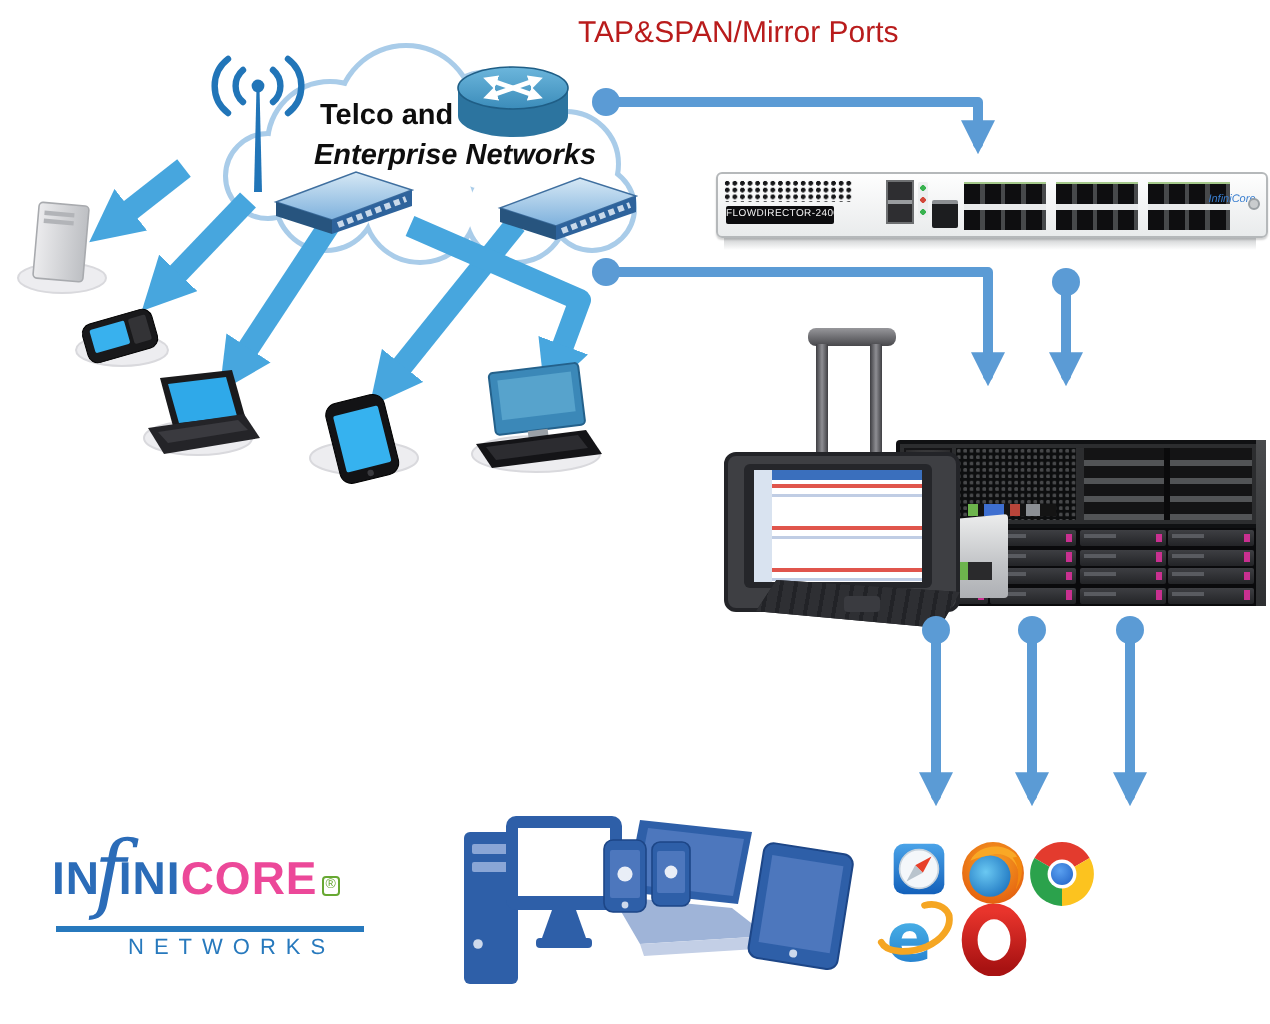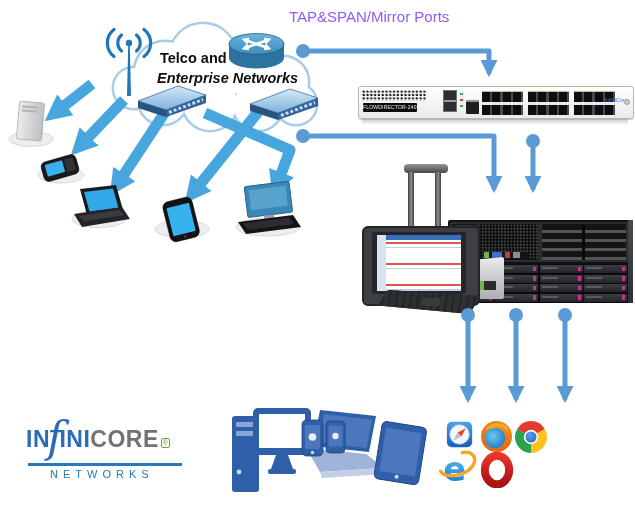--- a/index.html
+++ b/index.html
@@ -1,21 +1,21 @@
 <!DOCTYPE html>
 <html><head>
 <meta charset="utf-8">
 <style>
   html,body{margin:0;padding:0;background:#fff;}
   .canvas{position:relative;width:635px;height:512px;background:#fff;overflow:hidden;
           font-family:"Liberation Sans",sans-serif;}
   .abs{position:absolute;}
   svg{display:block;}
   .layer{position:absolute;left:0;top:0;}
-  .title{left:289px;top:8px;font-size:15px;color:#8b5cf6;}
+  .title{left:289px;top:8px;font-size:15px;color:#b91c1c;}
   .cloud-label{font-weight:bold;font-size:14.5px;color:#0e0e0e;white-space:nowrap;}
   .cl1{left:160px;top:50px;} .cl2{left:157px;top:70px;font-style:italic;}
 
   
   .appliance{left:358px;top:86px;width:274px;height:31px;background:linear-gradient(#fefefe,#e9ebec);
              border:1px solid #b5b8ba;border-radius:3px;box-shadow:0 1px 1px rgba(0,0,0,.18);}
   .ap-vent{left:3px;top:3px;width:64px;height:11px;
            background-image:radial-gradient(circle at 1.6px 1.6px,#17181a 1.05px,transparent 1.3px);
            background-size:3.8px 3.4px;}
   .ap-label{left:4px;top:16px;width:54px;height:9px;background:#0c0c0e;border-radius:1px;color:#f2f2f2;
@@ -92,25 +92,25 @@
   
   .icon{z-index:2;}
   .conn{z-index:6;pointer-events:none;}
 
   
   .logo{left:24px;top:424px;width:178px;height:72px;}
   .logo-row{position:absolute;left:2px;top:4px;display:flex;align-items:center;font-weight:bold;
             color:#2b6cb8;font-size:23px;letter-spacing:.5px;line-height:1;}
   .lg-f{font-family:"DejaVu Serif",serif;font-style:italic;font-weight:normal;font-size:43px;line-height:.52;
         margin:0 -4px 0 -3px;position:relative;top:-2px;z-index:2;}
-  .lg-core{color:#737373;}
+  .lg-core{color:#ec4899;}
   .lg-reg{font-size:7px;border:1px solid #67a832;color:#67a832;border-radius:2px;padding:0 1px;height:8px;
           line-height:8px;margin:7px 0 0 2px;font-weight:normal;}
   .lg-line{position:absolute;left:4px;top:39px;width:154px;height:2.5px;background:#2779bd;}
-  .lg-networks{position:absolute;left:26px;top:44px;font-size:11px;letter-spacing:5px;color:#2779bd;}
+  .lg-networks{position:absolute;left:40px;top:44px;font-size:11px;letter-spacing:5px;color:#2779bd;}
 </style>
 </head>
 <body>
 
 <div class="canvas">
 
   <svg class="layer" width="635" height="512">
     <defs>
       <linearGradient id="routerTop" x1="0" y1="0" x2="0" y2="1">
         <stop offset="0" stop-color="#6cb6dc"></stop>

